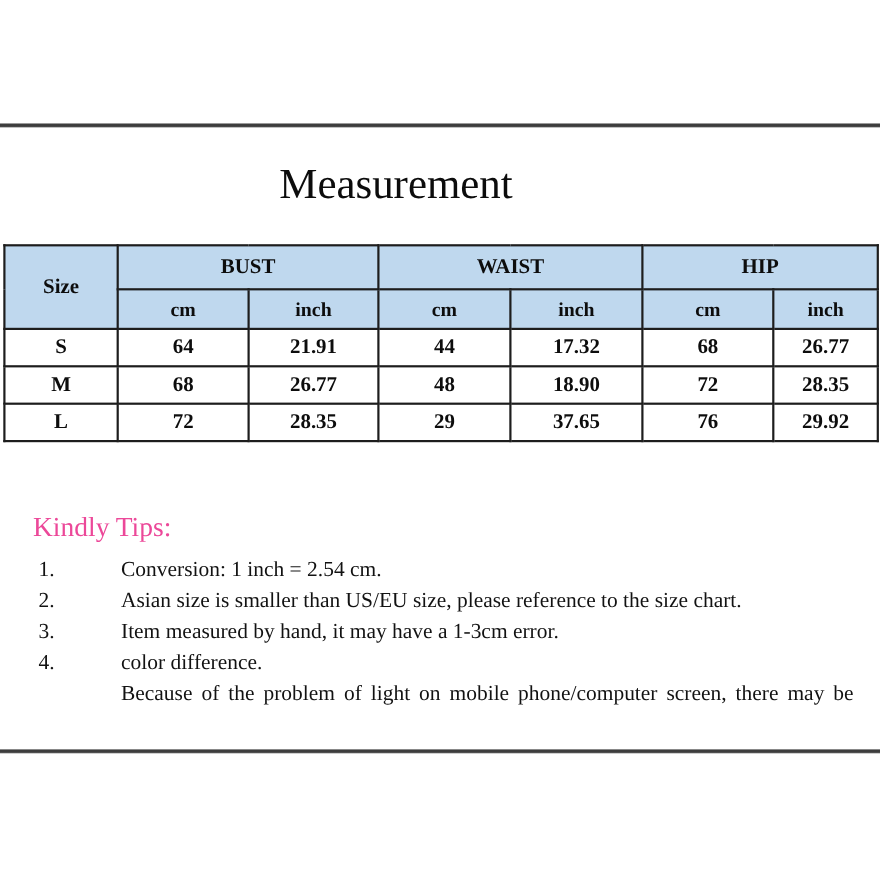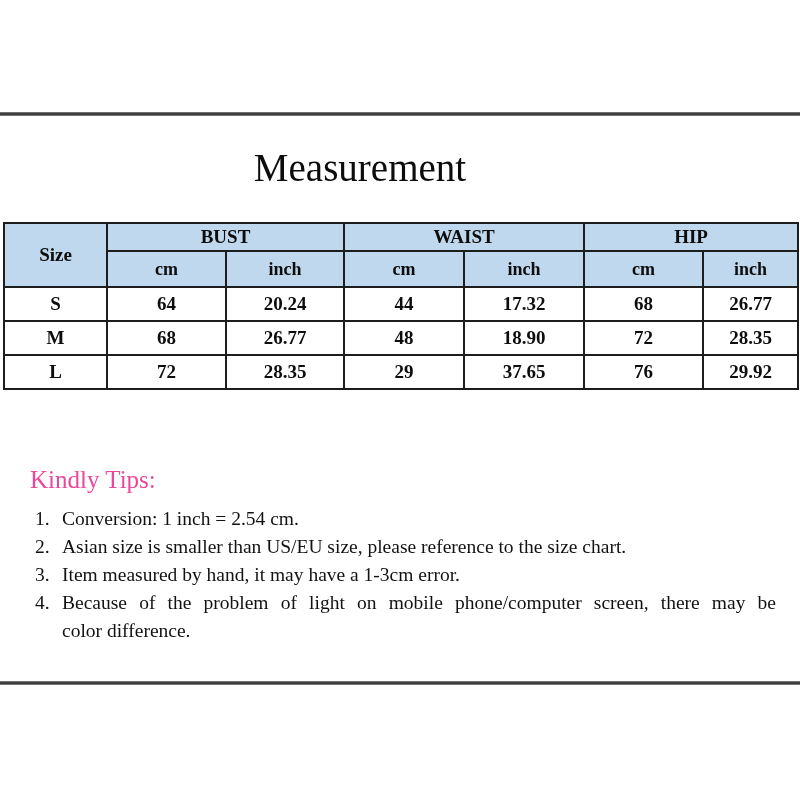--- a/index.html
+++ b/index.html
@@ -28,34 +28,34 @@
     border-collapse:collapse; table-layout:fixed;
   }
   .size-chart td, .size-chart th {
     border:2px solid #1d1d1d;
     text-align:center; vertical-align:middle;
     font-weight:bold; font-size:19px; padding:0;
     color:#0d0d0d;
   }
   .size-chart .hdr { background:#BFD8EE; }
   .size-chart .unit-row td, .size-chart .unit-row th { font-size:18px; }
-  tr.group-row   { height:28px; }
+  tr.group-row   { height:40px; }
   tr.unit-row    { height:36px; }
   tr.data-row    { height:34px; }
 
   .tips-heading {
     position:absolute; top:466px; left:30px;
     font-size:25px; line-height:28px; font-weight:400; color:#ec4899;
   }
   .tips-list {
     position:absolute; top:505px; left:35px; width:741px;
   }
   .tip-item { display:flex; font-size:19.5px; line-height:28px; color:#121212; }
   .tip-num  { flex:0 0 27px; width:27px; }
-  .tip-text { flex:1 1 auto; min-width:0; }
+  .tip-text { flex:1 1 auto; min-width:0;margin-left:48px; }
   .tip-line { display:block; }
   .tip-line.justified { text-align:justify; text-align-last:justify; }
 </style>
 </head>
 <body>
 
 <div class="rule" id="rule-top"></div>
 
 <div class="title">Measurement</div>
 
@@ -80,21 +80,21 @@
       <td class="hdr">cm</td>
       <td class="hdr">inch</td>
       <td class="hdr">cm</td>
       <td class="hdr">inch</td>
       <td class="hdr">cm</td>
       <td class="hdr">inch</td>
     </tr>
     <tr class="data-row">
       <td>S</td>
       <td>64</td>
-      <td>20.24</td>
+      <td>21.91</td>
       <td>44</td>
       <td>17.32</td>
       <td>68</td>
       <td>26.77</td>
     </tr>
     <tr class="data-row">
       <td>M</td>
       <td>68</td>
       <td>26.77</td>
       <td>48</td>
@@ -131,19 +131,19 @@
   </div>
   <div class="tip-item">
     <span class="tip-num">3.</span>
     <span class="tip-text">
       <span class="tip-line">Item measured by hand, it may have a 1-3cm error.</span>
     </span>
   </div>
   <div class="tip-item">
     <span class="tip-num">4.</span>
     <span class="tip-text">
+      <span class="tip-line">color difference.</span>
       <span class="tip-line justified">Because of the problem of light on mobile phone/computer screen, there may be</span>
-      <span class="tip-line">color difference.</span>
     </span>
   </div>
 </div>
 
 <div class="rule" id="rule-bottom"></div>
 
 </body></html>

